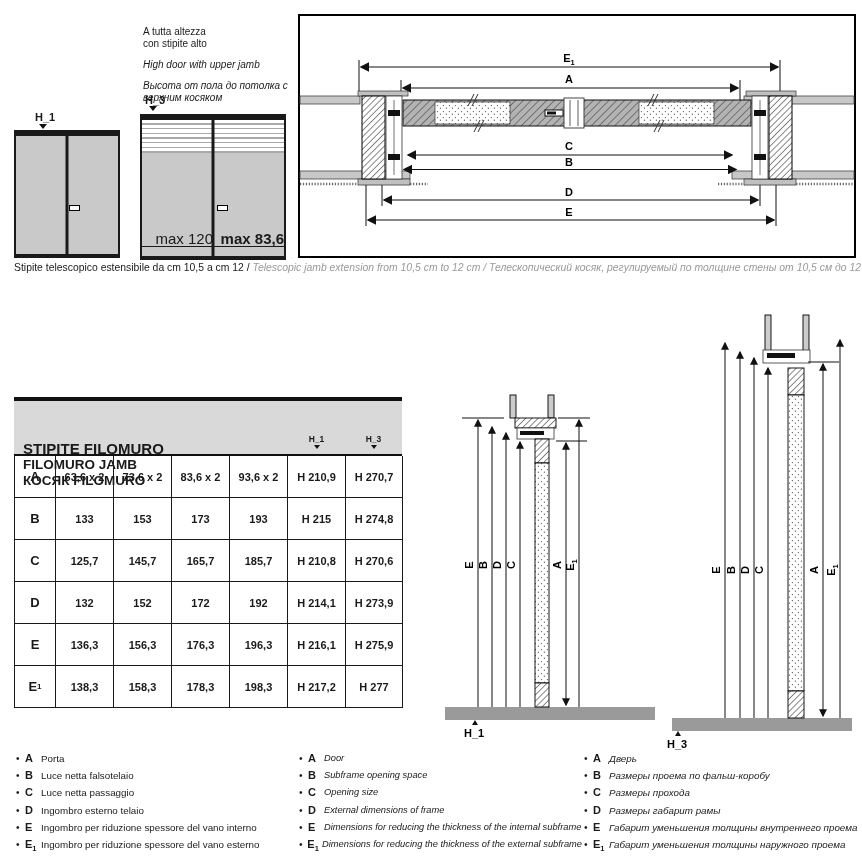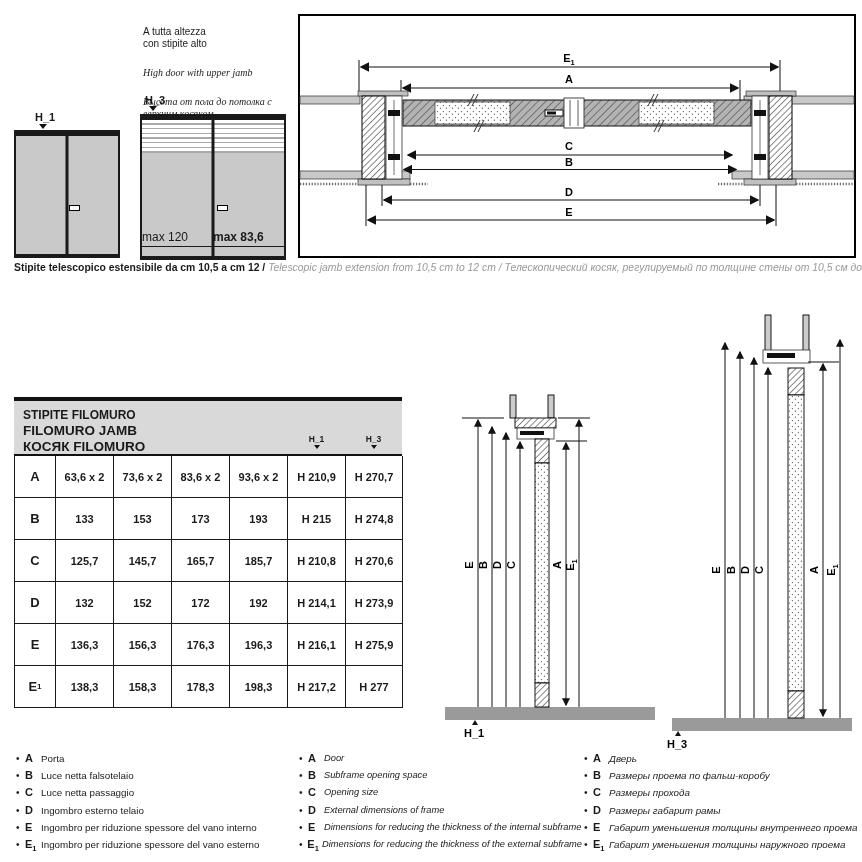--- a/index.html
+++ b/index.html
@@ -3,43 +3,43 @@
 <meta charset="utf-8">
 <style>
   html,body{margin:0;padding:0;background:#fff;}
   .page{position:relative;width:862px;height:862px;background:#ffffff;overflow:hidden;
         font-family:"Liberation Sans","DejaVu Sans",sans-serif;color:#1a1a1a;}
   .abs{position:absolute;}
 
   
   .ann{left:143px;top:26px;width:156px;font-size:10px;line-height:12px;}
   .ann .it{font-style:normal;}
-  .ann .en,.ann .ru{font-style:italic;margin-top:17px;font-family:Liberation Serif, serif;}
+  .ann .en,.ann .ru{font-style:italic;margin-top:9px;}
   .drawlbl{font-size:11px;font-weight:bold;}
   .tri-down{width:0;height:0;border-left:4px solid transparent;border-right:4px solid transparent;border-top:5px solid #111;}
 
   
   .door{background:#c9c9c9;border-top:6px solid #1a1a1a;border-left:2px solid #1a1a1a;
         border-right:2px solid #1a1a1a;border-bottom:4px solid #1a1a1a;}
   .door .divider{position:absolute;left:50%;transform:translateX(-50%);top:0;bottom:0;width:3px;background:#1a1a1a;}
   .door .handle{position:absolute;width:9px;height:4px;background:#fff;border:1px solid #000;}
   .door2-stripes{position:absolute;left:0;right:0;top:0;height:33px;
         background:repeating-linear-gradient(180deg,#ffffff 0px,#ffffff 3.2px,#a9a9a9 3.2px,#a9a9a9 4.7px);}
-  .maxlbl{position:absolute;width:50%;text-align:left;font-size:12px;}
+  .maxlbl{position:absolute;width:50%;text-align:right;font-size:15px;}
   .door2-line{position:absolute;left:0;right:0;border-top:1.5px solid #1a1a1a;}
 
   
   .caption{left:14px;top:262px;width:846px;font-size:10.4px;white-space:nowrap;}
-  .caption .b{font-weight:bold;}
+  .caption .b{font-weight:normal;}
   .caption .g{font-style:italic;color:#999999;}
 
   
   .dtable{left:14px;top:397px;width:388px;border-top:4px solid #111;}
   .thead{position:relative;background:#d9d9d9;height:55px;border-bottom:2px solid #111;padding:6px 0 0 9px;box-sizing:border-box;}
-  .thead .t1{font-size:12px;font-weight:bold;line-height:16px;}
+  .thead .t1{font-size:15px;font-weight:bold;line-height:16px;margin-top:34px;}
   .thead .t2,.thead .t3{font-size:13.5px;font-weight:bold;line-height:16px;}
   .hcol{position:absolute;top:33px;width:57px;text-align:center;font-size:8.5px;font-weight:bold;}
   .hcol .tri-down{margin:1px auto 0;border-left-width:3.5px;border-right-width:3.5px;border-top-width:4px;}
   .tgrid{display:grid;grid-template-columns:41px 58px 58px 58px 58px 58px 57px;
          border-left:1px solid #1a1a1a;}
   .tcell{height:41px;border-right:1px solid #1a1a1a;border-bottom:1px solid #1a1a1a;
          display:flex;align-items:center;justify-content:center;font-size:11px;font-weight:bold;}
   .tcell.lbl{font-size:13px;}
   .tcell sub{font-size:8px;}
 

